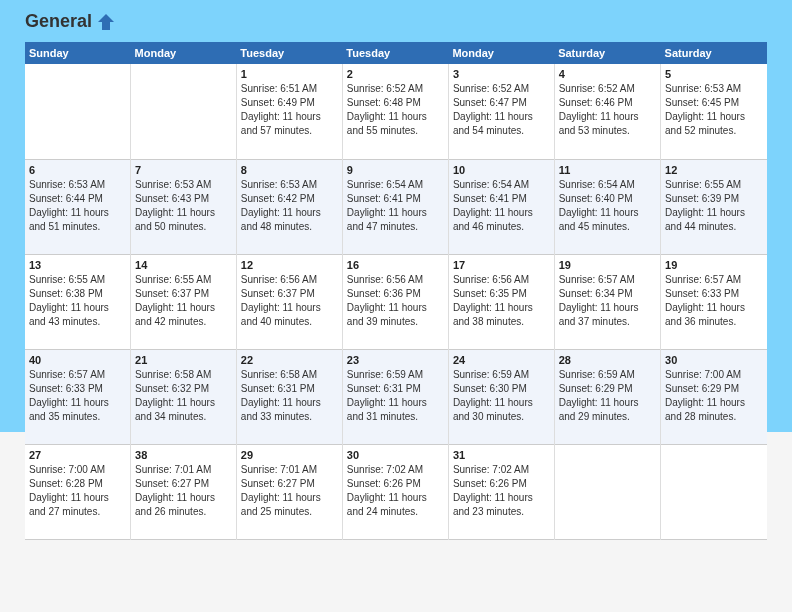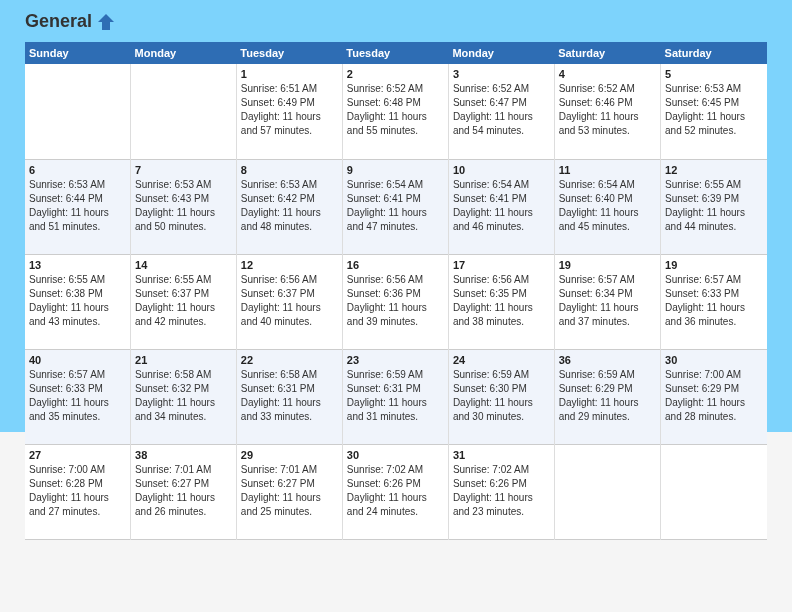--- a/index.html
+++ b/index.html
@@ -277,21 +277,21 @@
 Sunset: 6:31 PM
 Daylight: 11 hours and 31 minutes.</div>
           </td>
           <td>
             <span class="day-num">24</span>
             <div class="day-info" style="white-space: pre-line;">Sunrise: 6:59 AM
 Sunset: 6:30 PM
 Daylight: 11 hours and 30 minutes.</div>
           </td>
           <td>
-            <span class="day-num">36</span>
+            <span class="day-num">28</span>
             <div class="day-info" style="white-space: pre-line;">Sunrise: 6:59 AM
 Sunset: 6:29 PM
 Daylight: 11 hours and 29 minutes.</div>
           </td>
           <td>
             <span class="day-num">30</span>
             <div class="day-info" style="white-space: pre-line;">Sunrise: 7:00 AM
 Sunset: 6:29 PM
 Daylight: 11 hours and 28 minutes.</div>
           </td>

